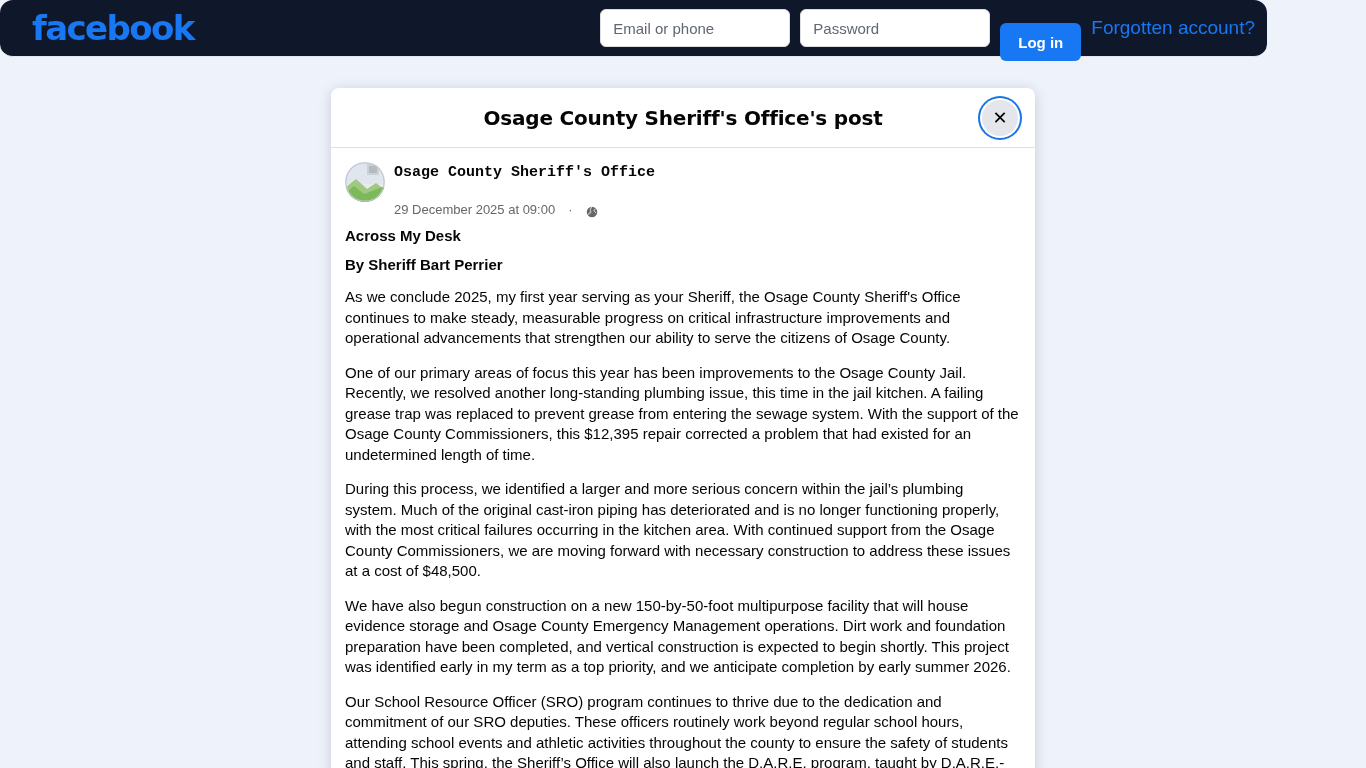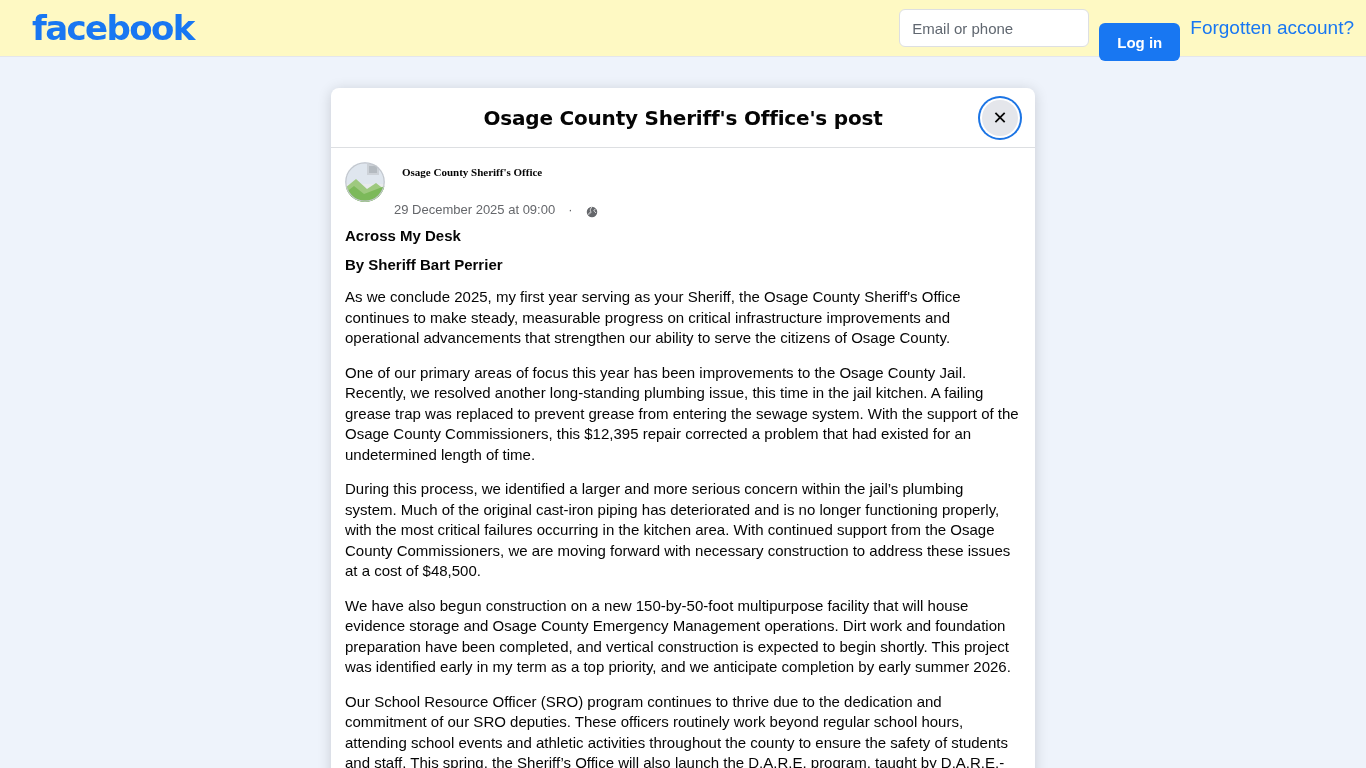--- a/index.html
+++ b/index.html
@@ -12,26 +12,27 @@
 
   body {
     background: #eef3fb;
     font-family: "Liberation Sans", sans-serif;
     color: #050505;
   }
 
   
   .topbar {
     position: relative;
-    width: 1366px;
+    width: 1267px;
     height: 57px;
-    background: #fef9c3;
+    background: #0f172a;
     border-bottom: 1px solid #e4e6eb;
     display: flex;
     align-items: center;
+    border-radius: 13px;
   }
 
   .fb-logo {
     position: absolute;
     left: 32px;
     top: 50%;
     transform: translateY(-50%);
     font-size: 34px;
     font-weight: 700;
     letter-spacing: -1.6px;
@@ -176,27 +177,26 @@
     flex: 0 0 40px;
     overflow: hidden;
     background: #dfe3e8;
     position: relative;
   }
   .avatar svg { display: block; width: 40px; height: 40px; }
 
   .post-meta { display: flex; flex-direction: column; padding-top: 1px; }
 
   .post-author {
-    font-size: 11px;
+    font-size: 15px;
     font-weight: 700;
     color: #050505;
     line-height: 19px;
     cursor: pointer;
-    font-family: Liberation Serif, serif;
-    margin-left: 8px;
+    font-family: Liberation Mono, monospace;
   }
 
   .post-sub {
     display: flex;
     align-items: flex-end;
     gap: 13px;
     font-size: 13px;
     color: #65676b;
     line-height: 17px;
     margin-top: 19px;
@@ -222,20 +222,21 @@
   .post-text .byline-block { margin-bottom: 12px; }
 </style>
 </head>
 <body>
 
 <div class="topbar">
   <div class="fb-logo">facebook</div>
 
   <div class="login-area">
     <input class="login-input" type="text" placeholder="Email or phone" style="">
+    <input class="login-input" type="password" placeholder="Password" style="">
     <button class="login-btn">Log in</button>
     <a class="forgot-link" href="#">Forgotten account?</a>
   </div>
 </div>
 
 <div class="modal-layer">
   <div class="modal">
 
     <div class="modal-header">
       <div class="modal-title">Osage County Sheriff's Office's post</div>

